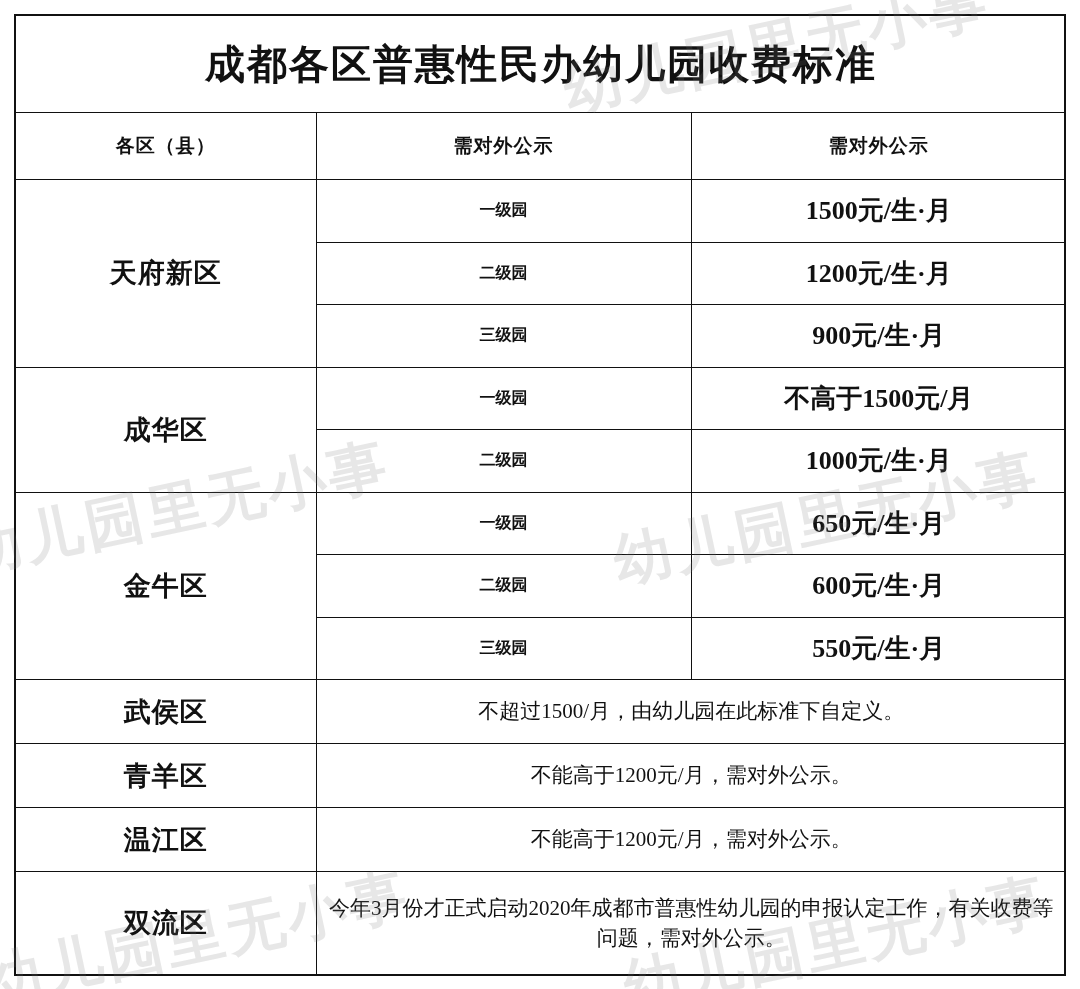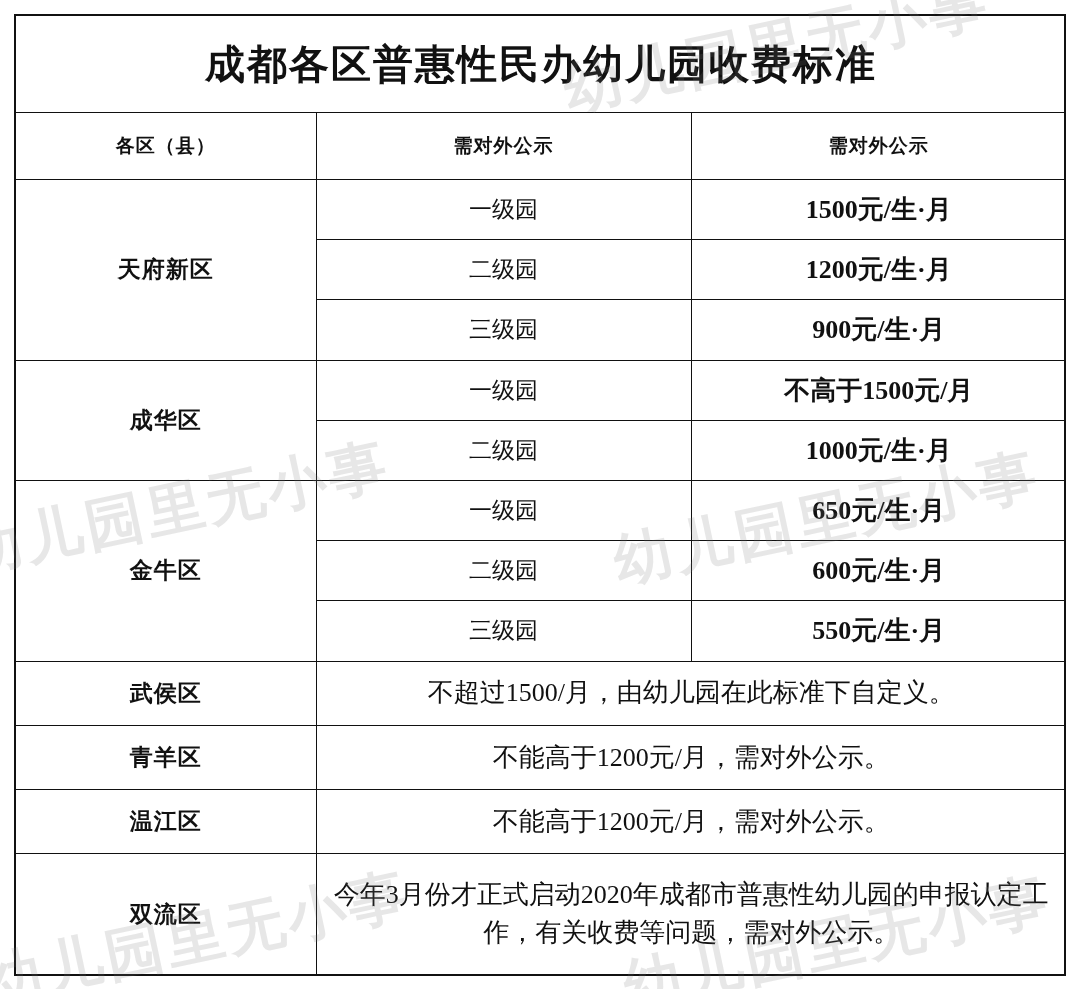--- a/index.html
+++ b/index.html
@@ -71,34 +71,34 @@
     height: 92px;
     font-family: "Liberation Serif", "DejaVu Serif", serif;
   }
   .hdr {
     font-size: 19px;
     font-weight: 700;
     height: 62px;
     letter-spacing: 1px;
   }
   .district {
-    font-size: 23px;
+    font-size: 27px;
     font-weight: 700;
     letter-spacing: 1px;
   }
   .level {
-    font-size: 23px;
-    font-weight: 400;
+    font-size: 16px;
+    font-weight: 700;
   }
   .fee {
     font-size: 26px;
     font-weight: 700;
   }
   .note {
-    font-size: 26px;
+    font-size: 21px;
     font-weight: 400;
     line-height: 1.45;
   }
   .col-a { width: 300px; }
   .col-b { width: 375px; }
   .col-c { width: 375px; }
 </style>
 </head>
 <body>
 

